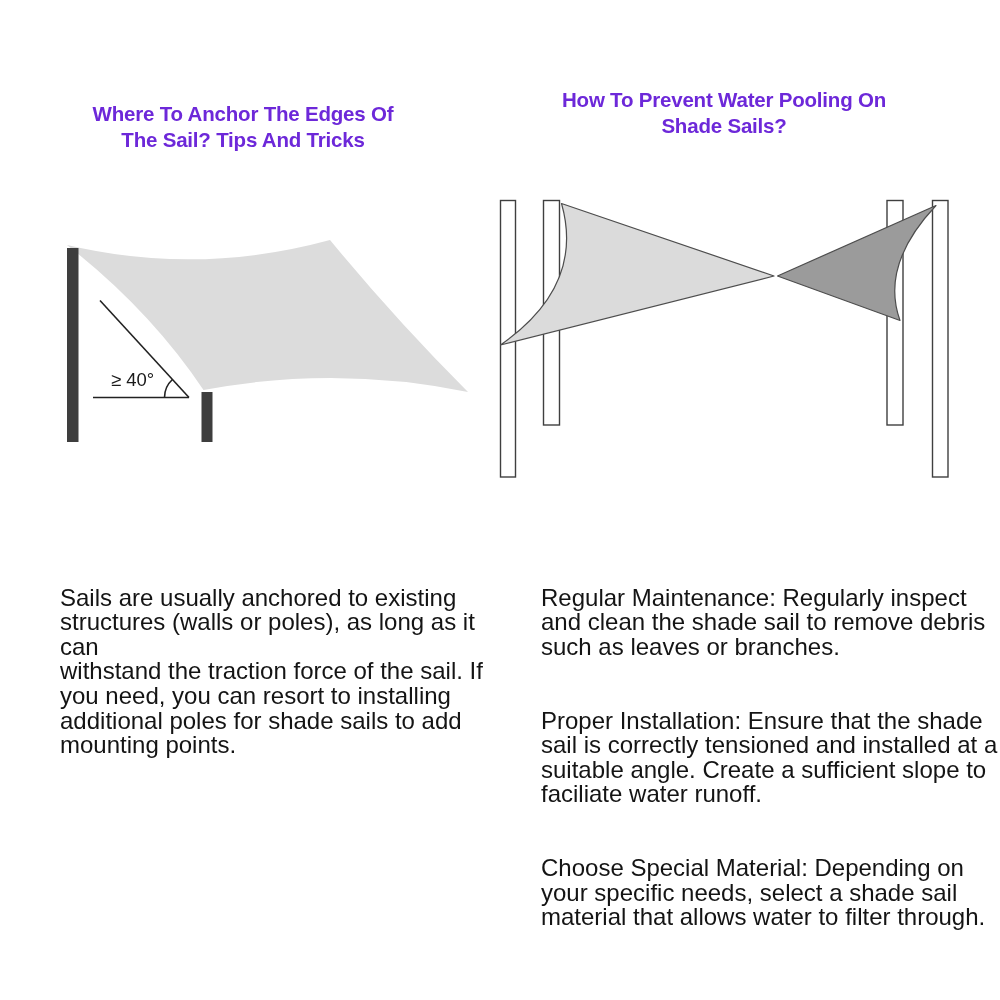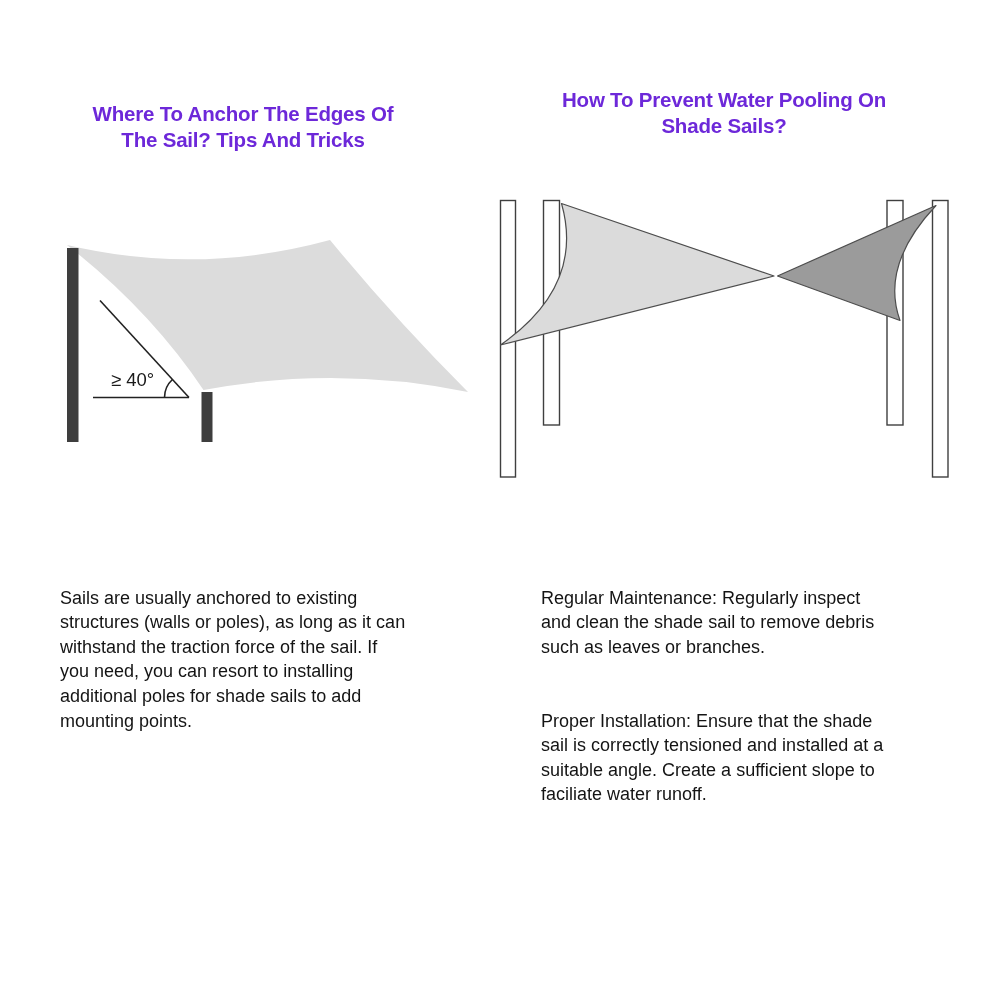--- a/index.html
+++ b/index.html
@@ -18,21 +18,21 @@
     font-size: 20.5px;
     line-height: 25.5px;
     letter-spacing: -0.2px;
     color: #6d28d9;
     text-align: center;
     white-space: pre-line;
   }
   #left-title  { left: 33px;  top: 101px; width: 420px; }
   #right-title { left: 514px; top: 87px; width: 420px; }
   .body-col {
-    font-size: 18px;
+    font-size: 24px;
     line-height: 24.6px;
     white-space: pre-line;
   }
   #left-body  { left: 60px;  top: 561px; width: 460px; }
   #right-body { left: 541px; top: 561px; width: 460px; }
   .body-col p { margin: 0 0 24.6px 0; }
   .body-col p:last-child { margin-bottom: 0; }
   svg text {
     font-family: "Liberation Sans", sans-serif;
     fill: #1a1a1a;
@@ -76,13 +76,16 @@
 </div>
 
 <div class="abs body-col" id="right-body">
   <p>Regular Maintenance: Regularly inspect
 and clean the shade sail to remove debris
 such as leaves or branches.</p>
   <p>Proper Installation: Ensure that the shade
 sail is correctly tensioned and installed at a
 suitable angle. Create a sufficient slope to
 faciliate water runoff.</p>
+  <p>Choose Special Material: Depending on
+your specific needs, select a shade sail
+material that allows water to filter through.</p>
 </div>
 
 </body></html>

